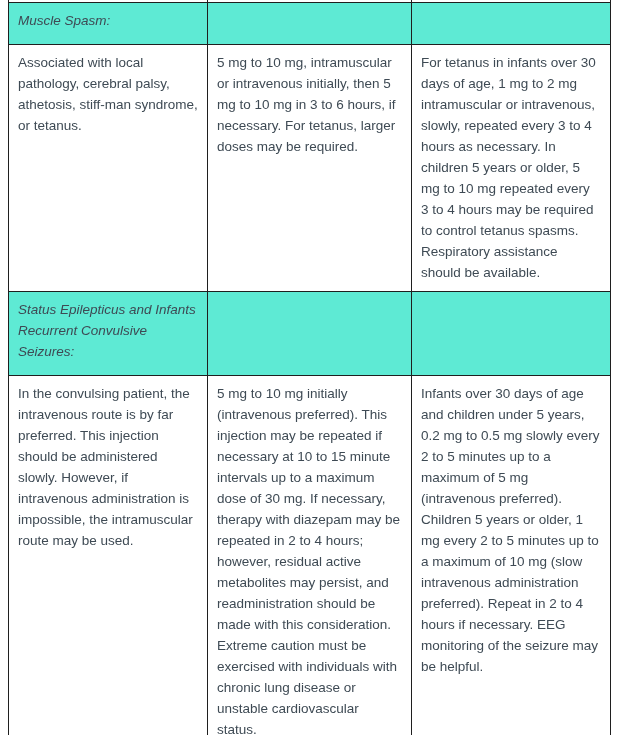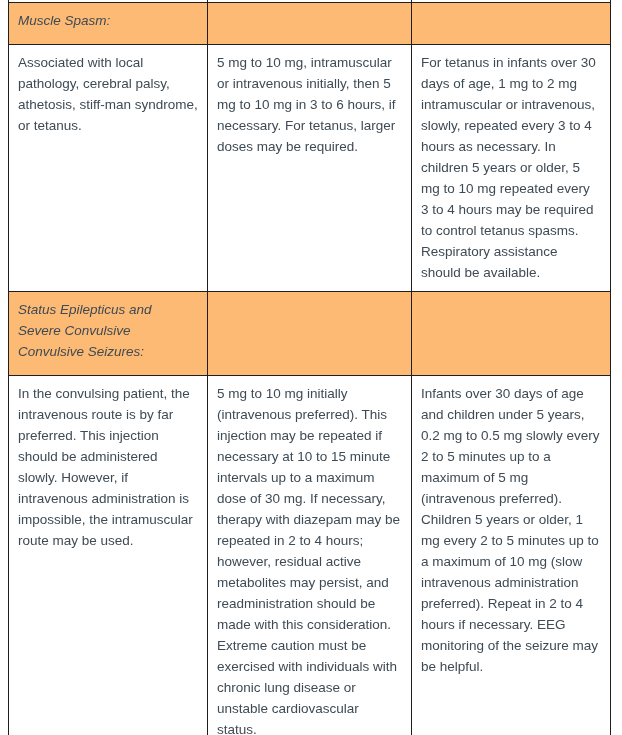--- a/index.html
+++ b/index.html
@@ -27,21 +27,21 @@
     vertical-align: top;
     padding: 7px 9px 7px 9px;
     word-wrap: break-word;
   }
   tr.sliver-row td {
     border-top: none;
     padding: 0;
     height: 2px;
   }
   tr.section-header-row td {
-    background: #fdba74;
+    background: #5eead4;
     font-style: italic;
     padding-bottom: 13px;
   }
   td.h-row2 { height: 232px; margin-left: 18px; }
   td.h-row4 { height: 336px; }
   .cell-text { margin: 0; }
 </style>
 </head>
 <body>
 
@@ -74,21 +74,21 @@
     <td class="h-row2">
       <p class="cell-text">5 mg to 10 mg, intramuscular or intravenous initially, then 5 mg to 10 mg in 3 to 6 hours, if necessary. For tetanus, larger doses may be required.</p>
     </td>
     <td class="h-row2">
       <p class="cell-text">For tetanus in infants over 30 days of age, 1 mg to 2 mg intramuscular or intravenous, slowly, repeated every 3 to 4 hours as necessary. In children 5 years or older, 5 mg to 10 mg repeated every 3 to 4 hours may be required to control tetanus spasms. Respiratory assistance should be available.</p>
     </td>
   </tr>
 
   <tr class="section-header-row">
     <td>
-      <p class="cell-text">Status Epilepticus and Severe Convulsive Convulsive Seizures:</p>
+      <p class="cell-text">Status Epilepticus and Infants Recurrent Convulsive Seizures:</p>
     </td>
     <td></td>
     <td></td>
   </tr>
 
   <tr>
     <td class="h-row4">
       <p class="cell-text">In the convulsing patient, the intravenous route is by far preferred. This injection should be administered slowly. However, if intravenous administration is impossible, the intramuscular route may be used.</p>
     </td>
     <td class="h-row4">

